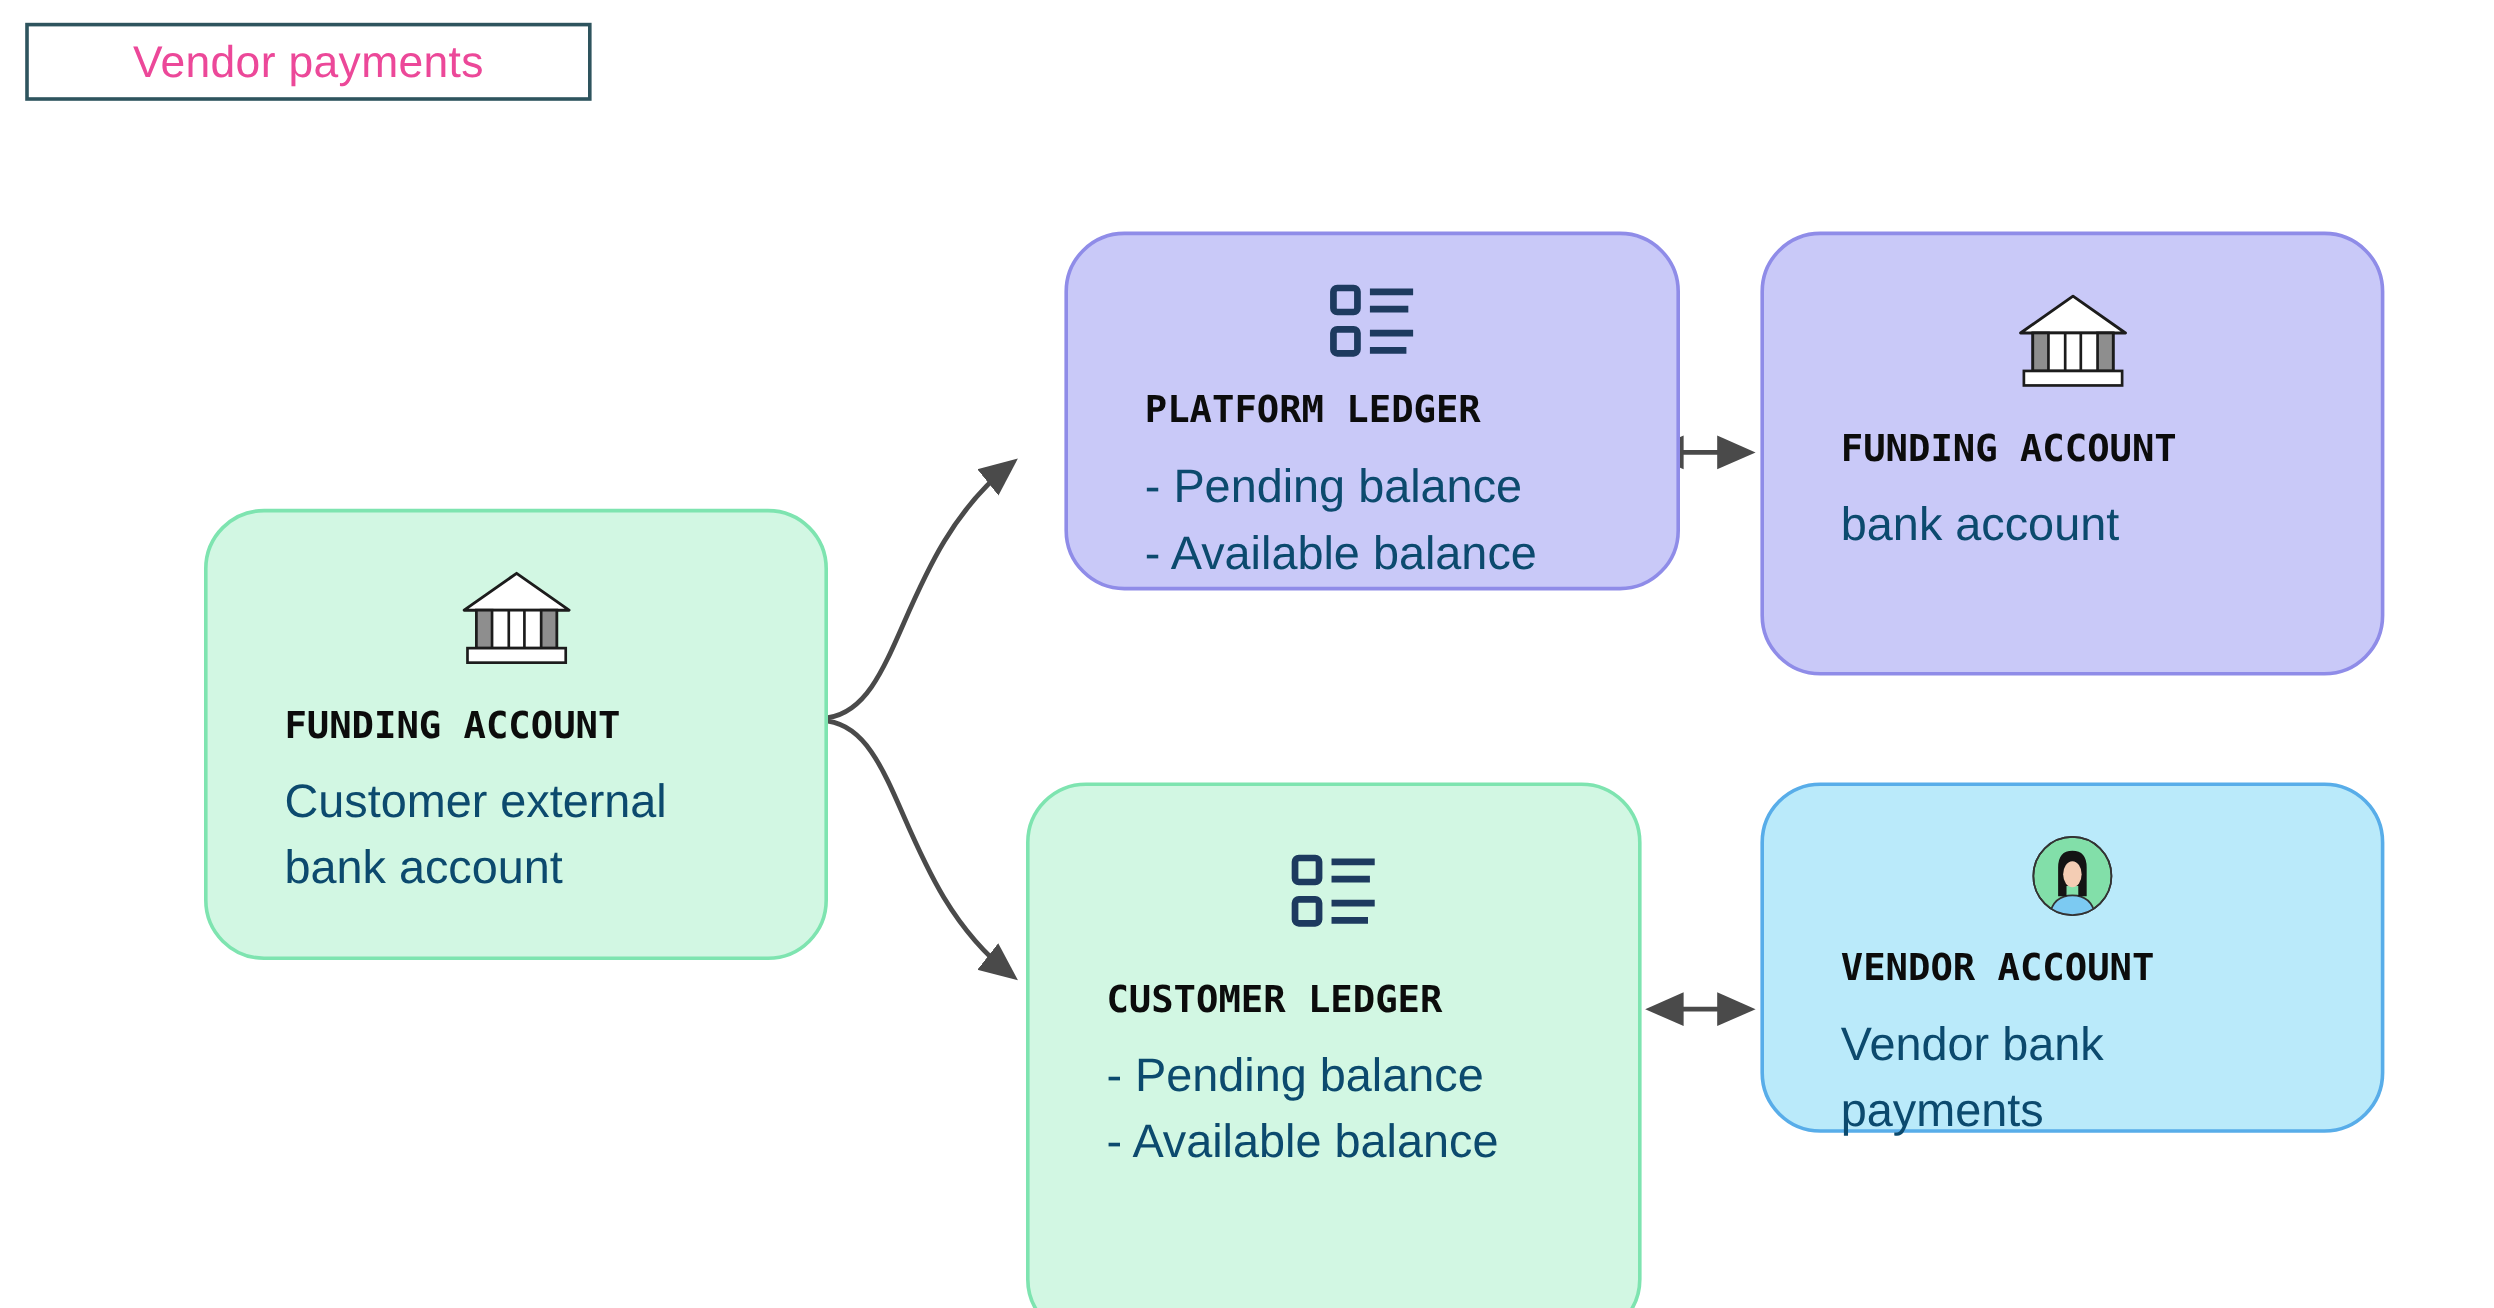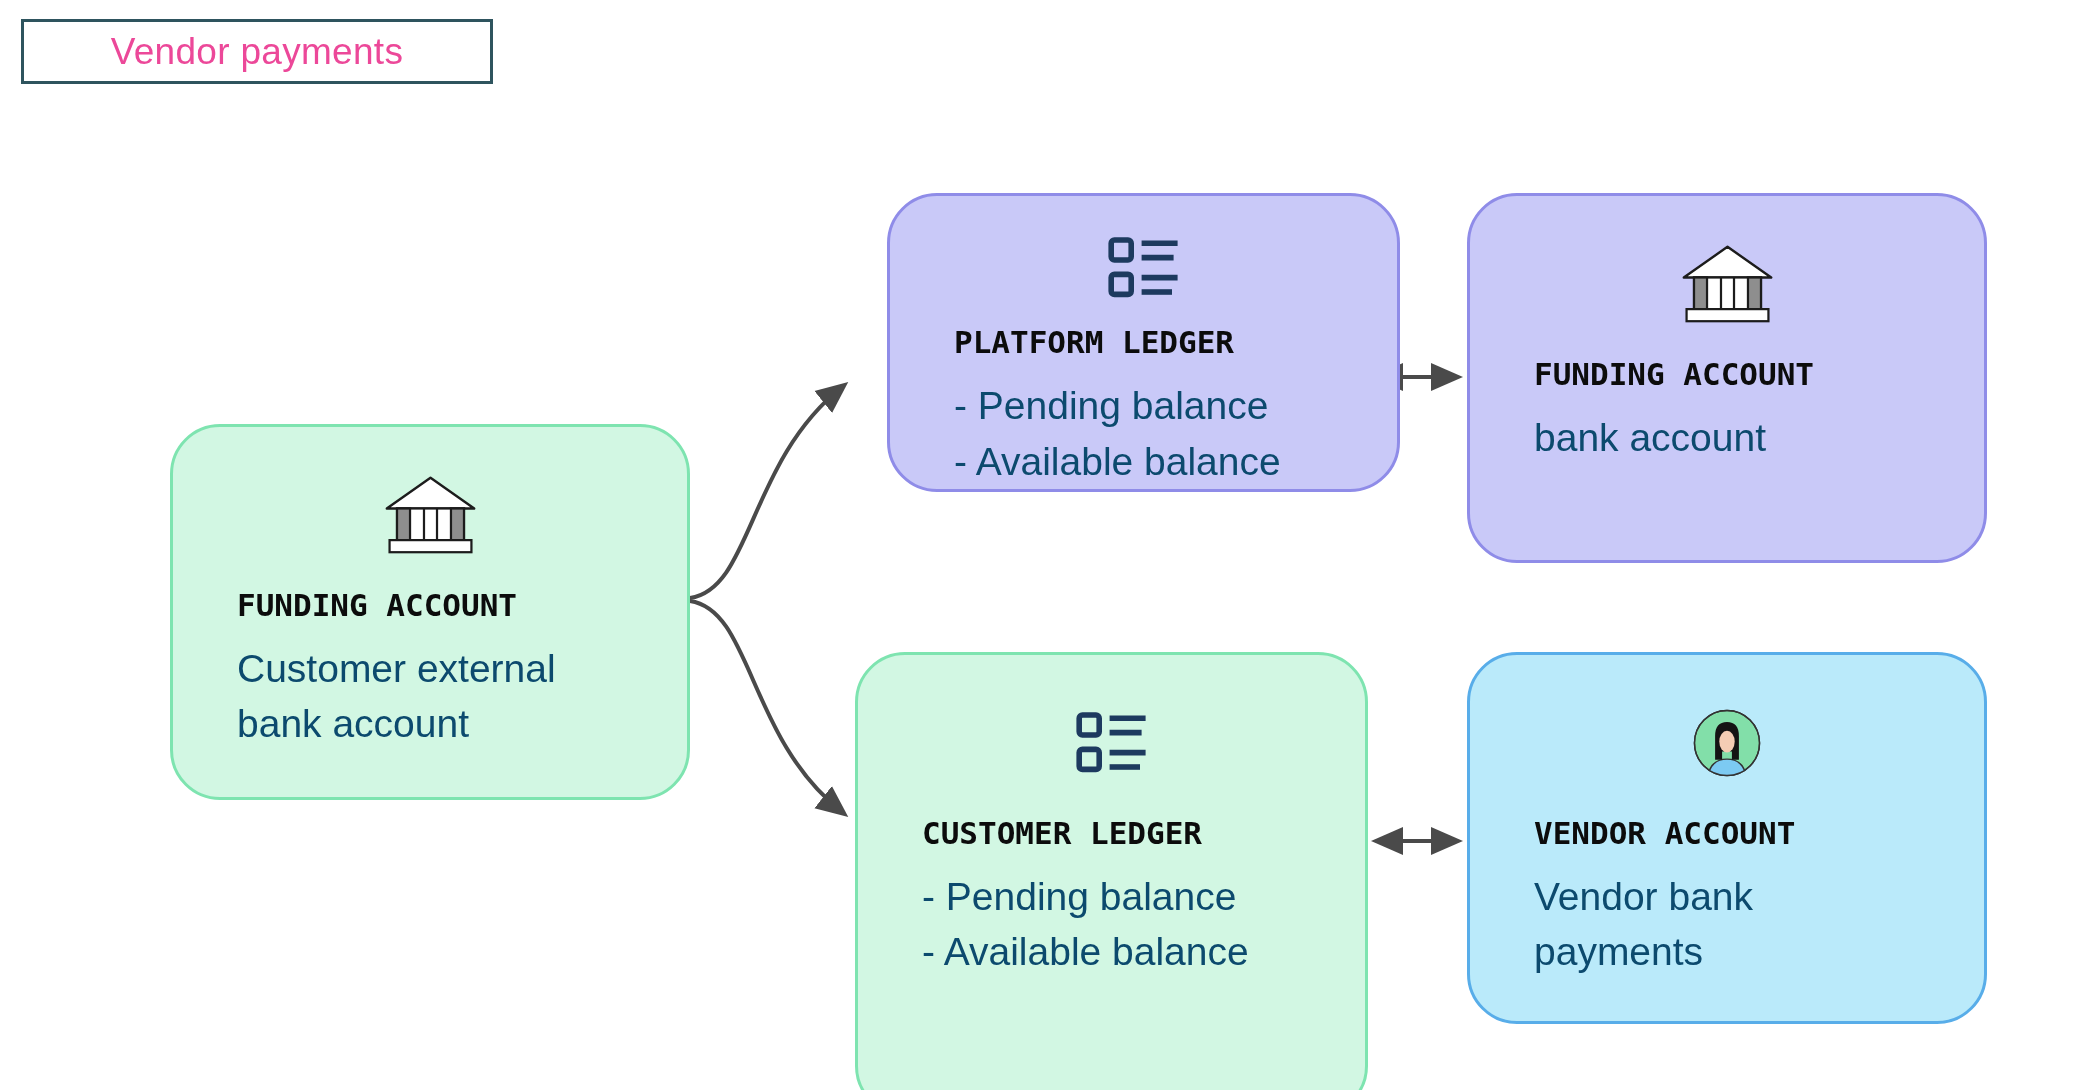--- a/index.html
+++ b/index.html
@@ -21,21 +21,21 @@
     display:flex; flex-direction:column;
   }
   .card.green  { background:var(--green-fill,#d2f7e3);  border-color:var(--green-border,#7ee4b0); }
   .card.purple { background:var(--purple-fill,#c9c9f8); border-color:var(--purple-border,#8f8ce8); }
   .card.blue   { background:var(--blue-fill,#baeafa);   border-color:var(--blue-border,#58ade9); }
 
   .pos-funding-left   { left:170px;  top:424px; width:520px; height:376px; }
   .pos-platform-ledger{ left:855px;  top:193px; width:513px; height:299px;margin-left:32px; }
   .pos-funding-right  { left:1467px; top:193px; width:520px; height:370px; }
   .pos-customer-ledger{ left:855px;  top:652px; width:513px; height:464px; }
-  .pos-vendor-account { left:1467px; top:652px; width:520px; height:372px; }
+  .pos-vendor-account { left:1467px; top:652px; width:520px; height:292px; }
 
   .icon-row { height:96px; margin-top:40px; display:flex; align-items:center; justify-content:center; }
 
   .card-label {
     margin:24px 36px 0 64px;
     font-family:"DejaVu Sans Mono", monospace;
     font-weight:bold; font-size:31px; color:#0c0c0c; white-space:nowrap;
   }
   .card-body { margin:18px 34px 0 64px; font-size:39px; line-height:1.42; color:#0c4a6e; }
 

